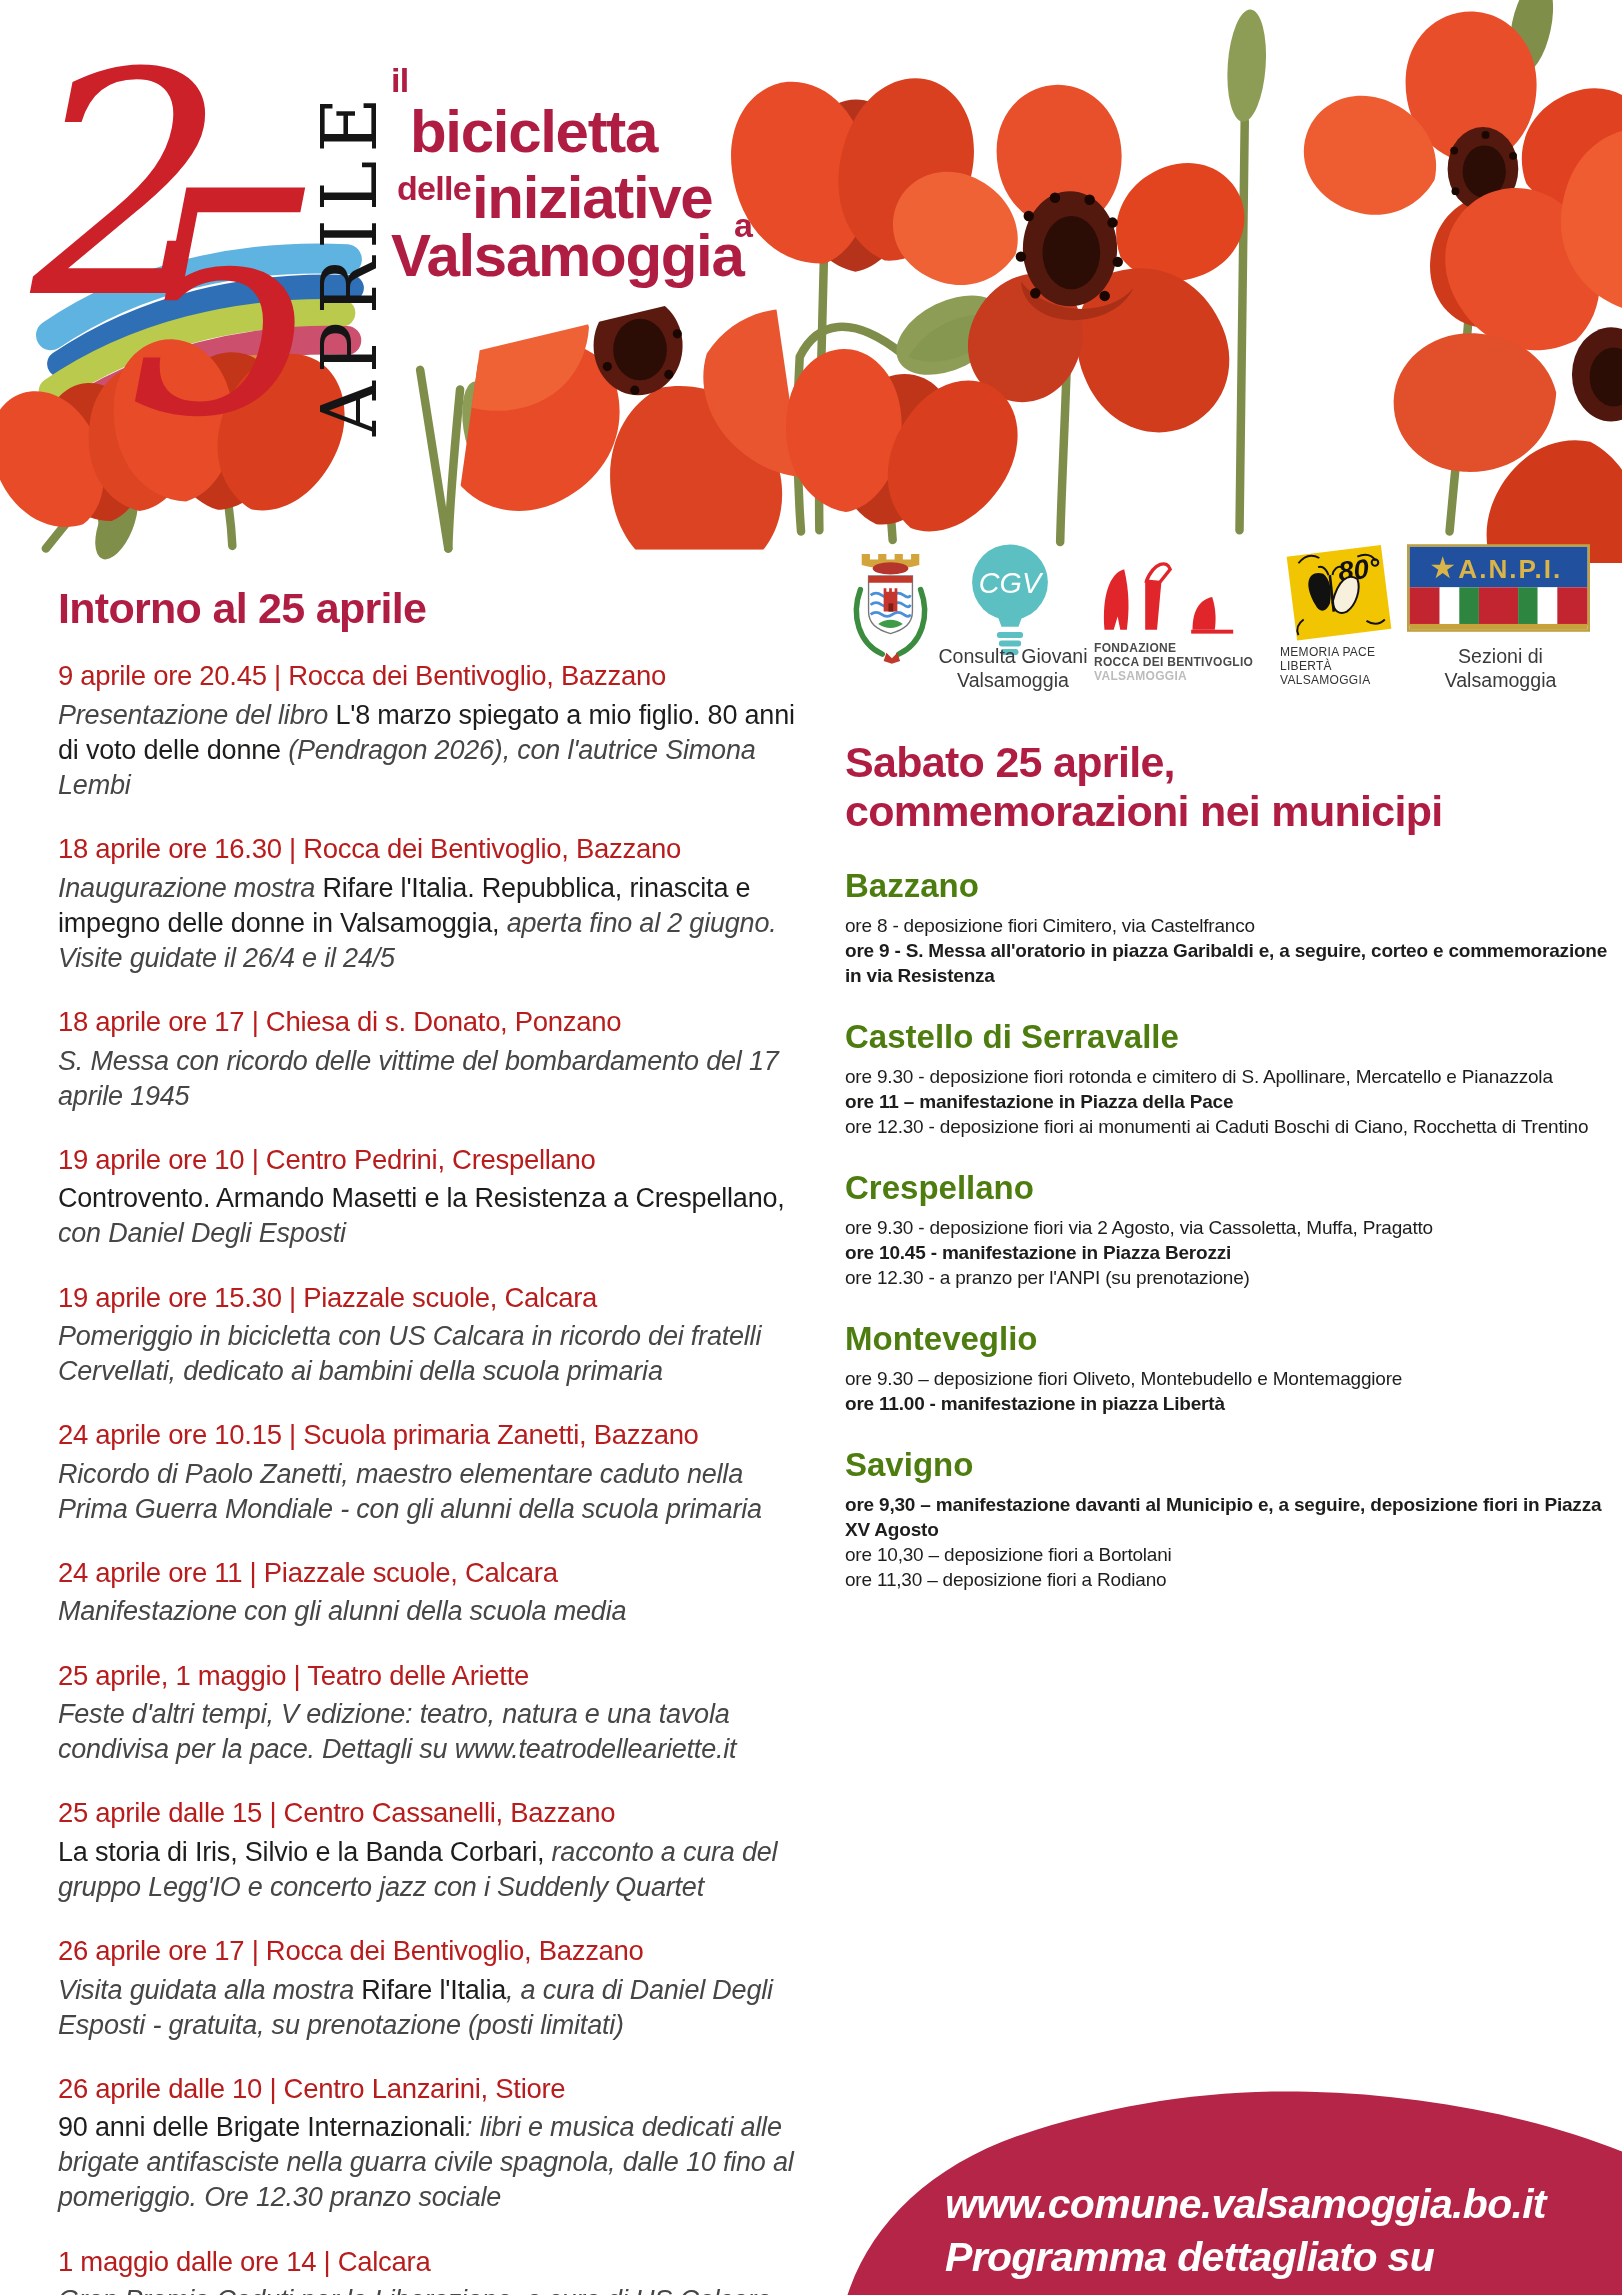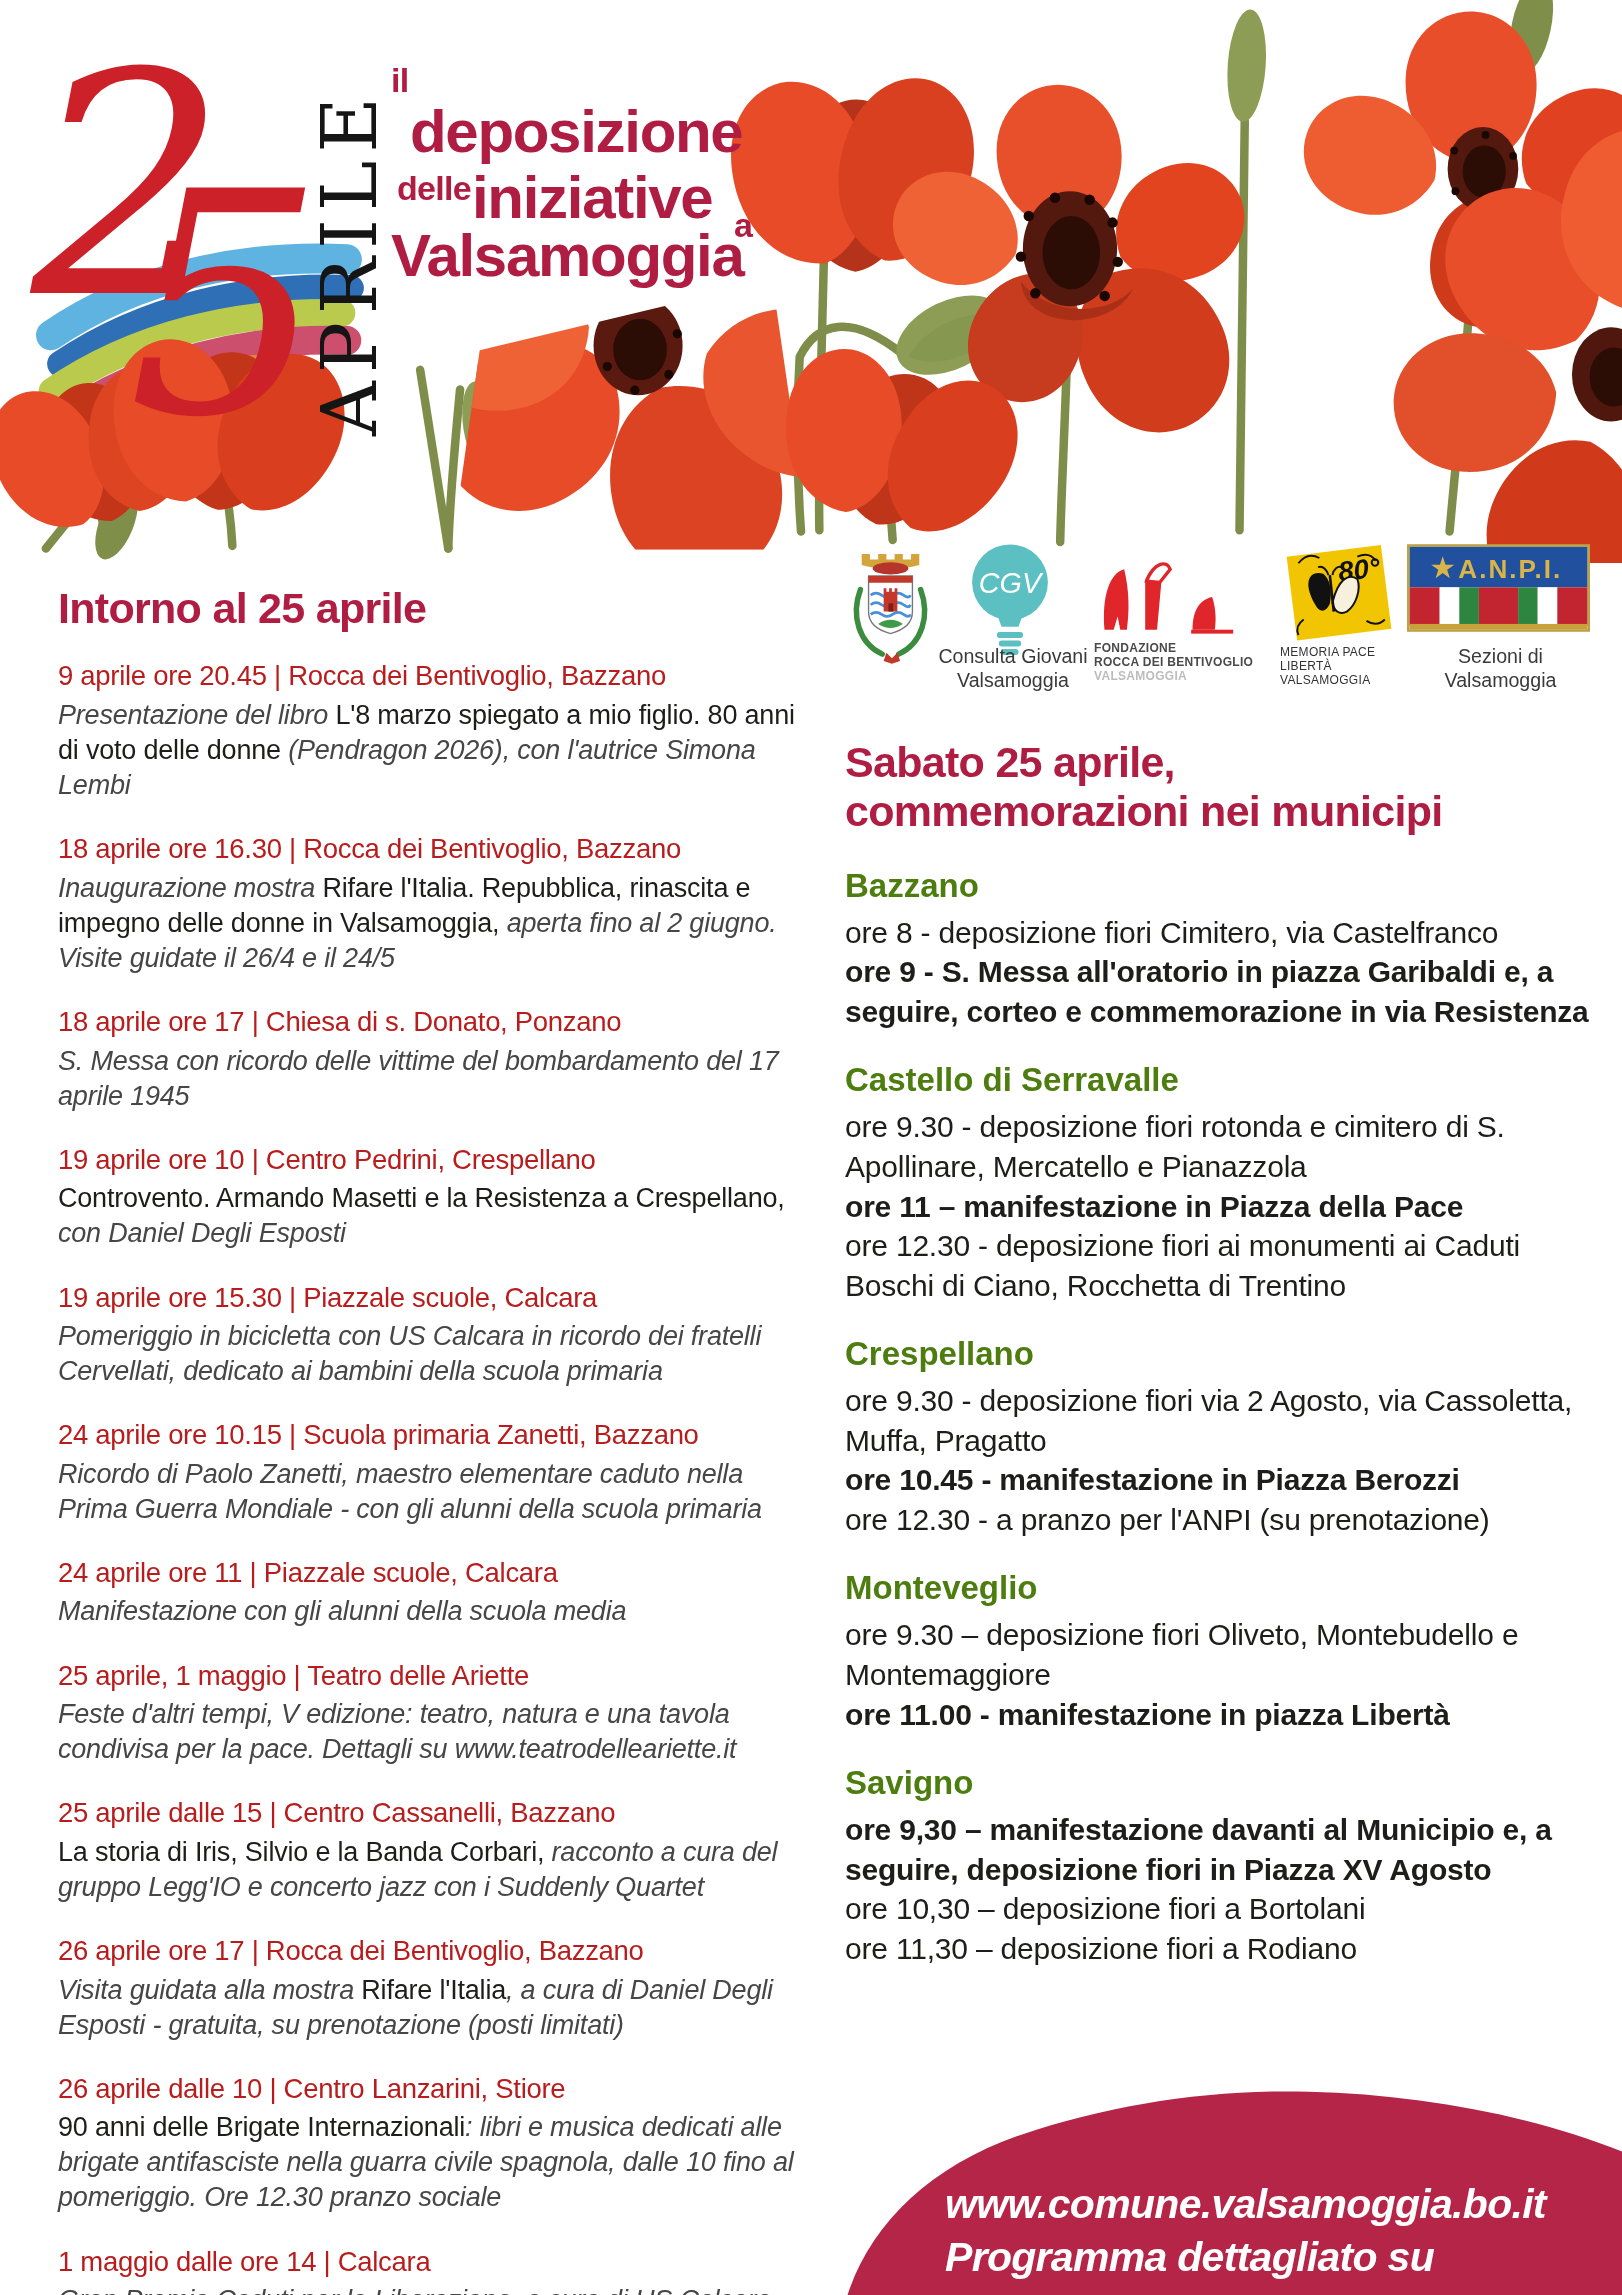--- a/index.html
+++ b/index.html
@@ -34,21 +34,21 @@
   
   .left-col{position:absolute;left:58px;top:584px;width:756px;}
   .right-col{position:absolute;left:845px;top:738px;width:764px;}
   .col-title{color:#b01d42;font-size:43px;font-weight:700;letter-spacing:-0.7px;line-height:1.15;margin:0 0 26px 0;}
   .event{margin-bottom:29px;}
   .event-heading{font-size:27.5px;font-weight:400;color:#b91c1c;margin:0 0 3.9px 0;line-height:1.26;letter-spacing:-0.3px;}
   .event-detail{font-size:27px;margin:0;line-height:1.3;letter-spacing:-0.2px;}
   .event-detail .it{font-style:italic;color:#464646;}
   .event-detail .rg{color:#1d1d1b;}
   .town{font-size:33px;font-weight:700;color:#4d7c0f;margin:30px 0 7.9px 0;line-height:1.15;}
-  .sec-line{font-size:30px;line-height:1.32;letter-spacing:-0.2px;}
+  .sec-line{font-size:19px;line-height:1.32;letter-spacing:-0.2px;}
   .sec-line.b{font-weight:700;}
 
   
   .footer-text{position:absolute;left:945px;top:2178px;color:#ffffff;font-size:41px;font-weight:700;
                font-style:italic;line-height:1.3;letter-spacing:-0.7px;}
 
   svg text{font-family:"Liberation Sans",sans-serif;}
 </style>
 </head>
 <body>
@@ -182,21 +182,21 @@
         <use href="#petal" transform="translate(50,100) rotate(14) scale(1.55,1.8)" fill="#d93f1e"></use>
       </g>
     </g>
   </svg>
 
   <div class="num num-two">2</div>
   <div class="num num-five">5</div>
   <div class="aprile">APRILE</div>
 
   <span class="title-word tw-small tw-il">il</span>
-  <span class="title-word tw-big tw-calendario">deposizione</span>
+  <span class="title-word tw-big tw-calendario">bicicletta</span>
   <span class="title-word tw-small tw-delle">delle</span>
   <span class="title-word tw-big tw-iniziative">iniziative</span>
   <span class="title-word tw-small tw-a">a</span>
   <span class="title-word tw-big tw-valsamoggia">Valsamoggia</span>
 
   <svg class="abs" style="left:848px;top:538px" width="85" height="139" viewBox="0 0 124 168">
     <path d="M20,22 L20,6 L32,6 L32,14 L44,14 L44,6 L56,6 L56,14 L68,14 L68,6 L80,6 L80,14 L92,14 L92,6 L104,6 L104,22 Q62,34 20,22 Z" fill="#d2a43b"></path>
     <ellipse cx="62" cy="27" rx="26" ry="9" fill="#b5342c"></ellipse>
     <path d="M30,38 H94 V90 Q94,114 62,122 Q30,114 30,90 Z" fill="#ffffff" stroke="#777" stroke-width="2"></path>
     <path d="M30,38 H94 V48 H30 Z" fill="#c0392b"></path>

